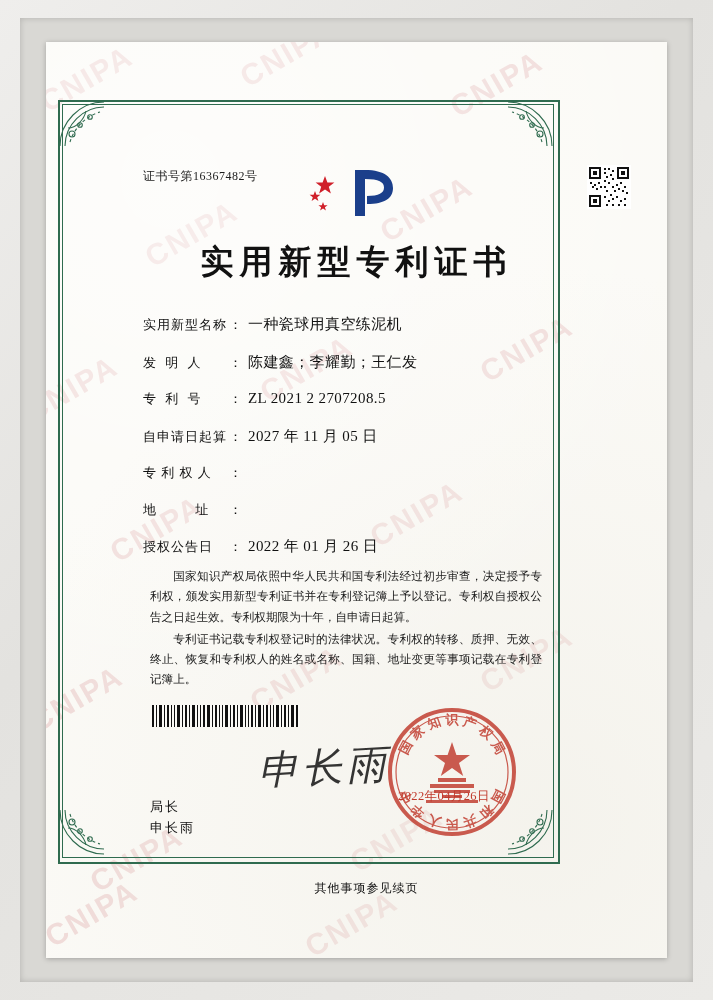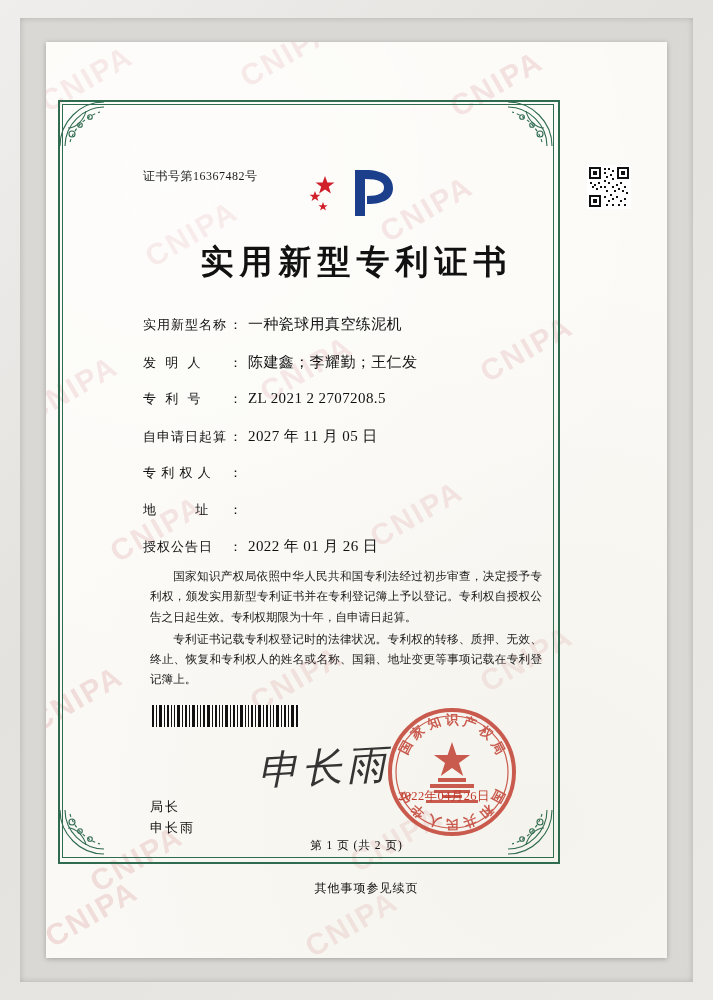--- a/index.html
+++ b/index.html
@@ -502,16 +502,15 @@
           <text transform="rotate(180 66 66)" x="66" y="18" text-anchor="middle">民</text>
           <text transform="rotate(200 66 66)" x="66" y="18" text-anchor="middle">人</text>
           <text transform="rotate(221 66 66)" x="66" y="18" text-anchor="middle">华</text>
           <text transform="rotate(242 66 66)" x="66" y="18" text-anchor="middle">中</text>
         </g>
       </g>
     </svg>
   </div>
   <div class="seal-date">2022年04月26日</div>
 
-  <div class="page-no">第 1 页 (共 2 页)</div>
   <div class="footnote">其他事项参见续页</div>
 
 </div>
 
 </body></html>

